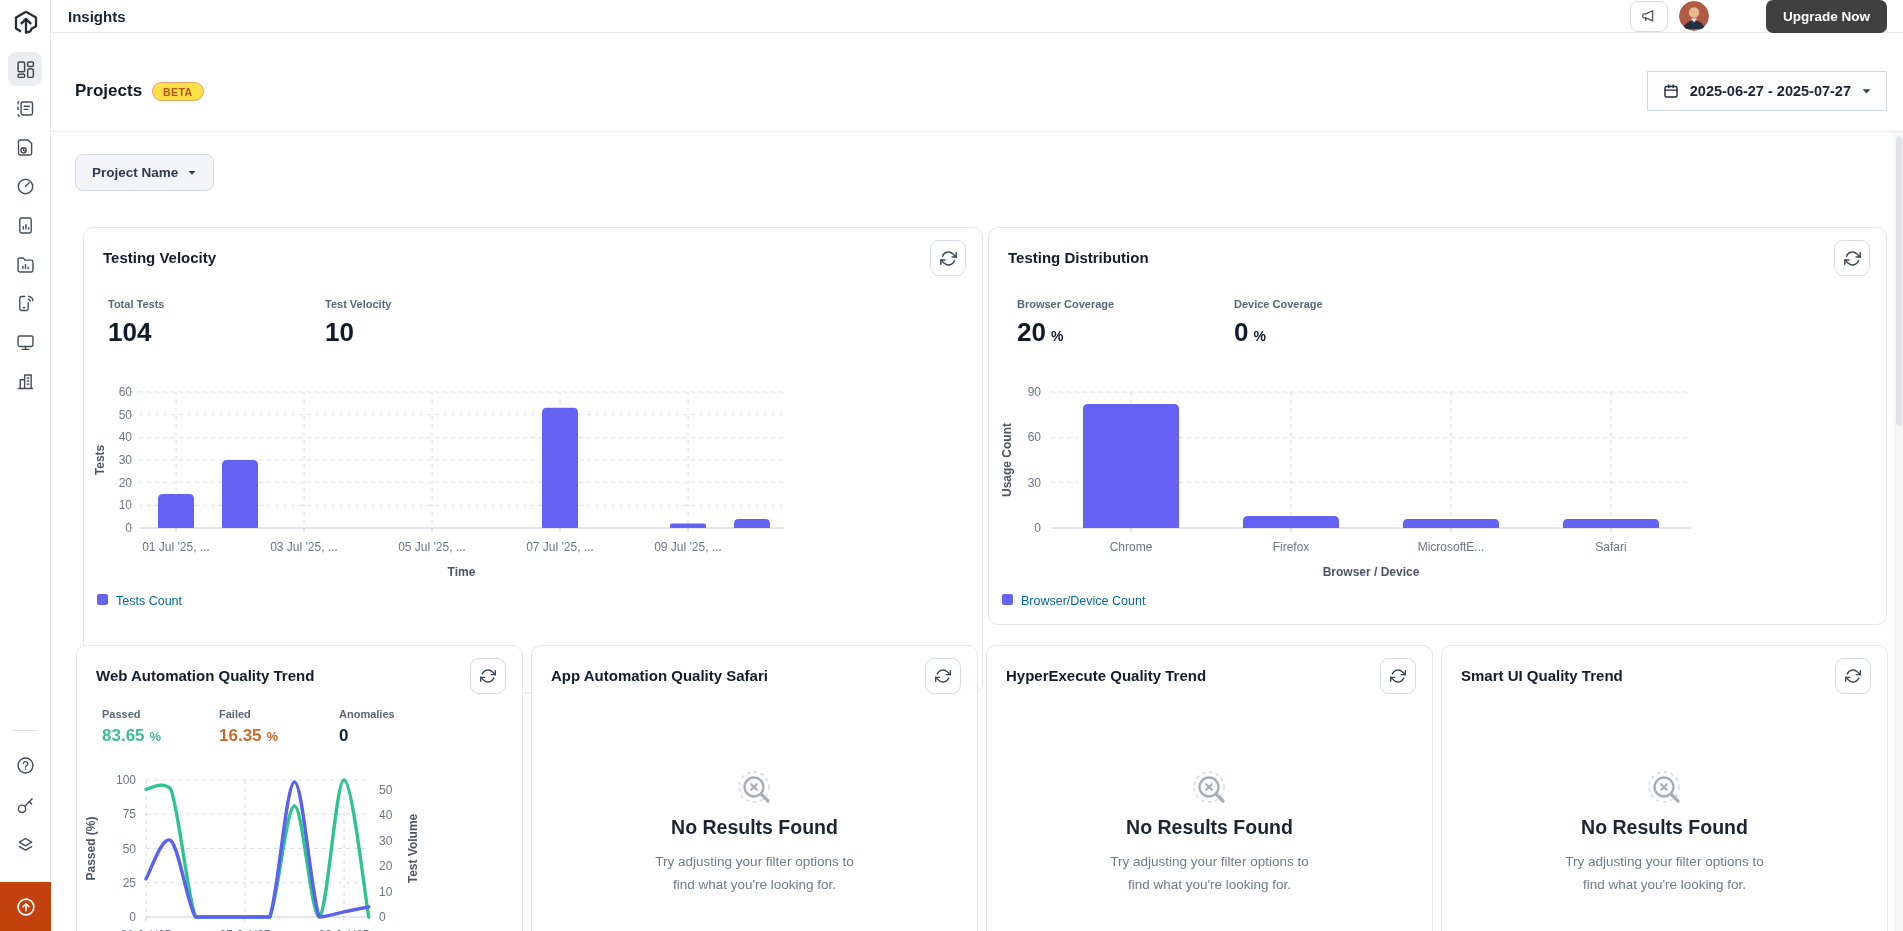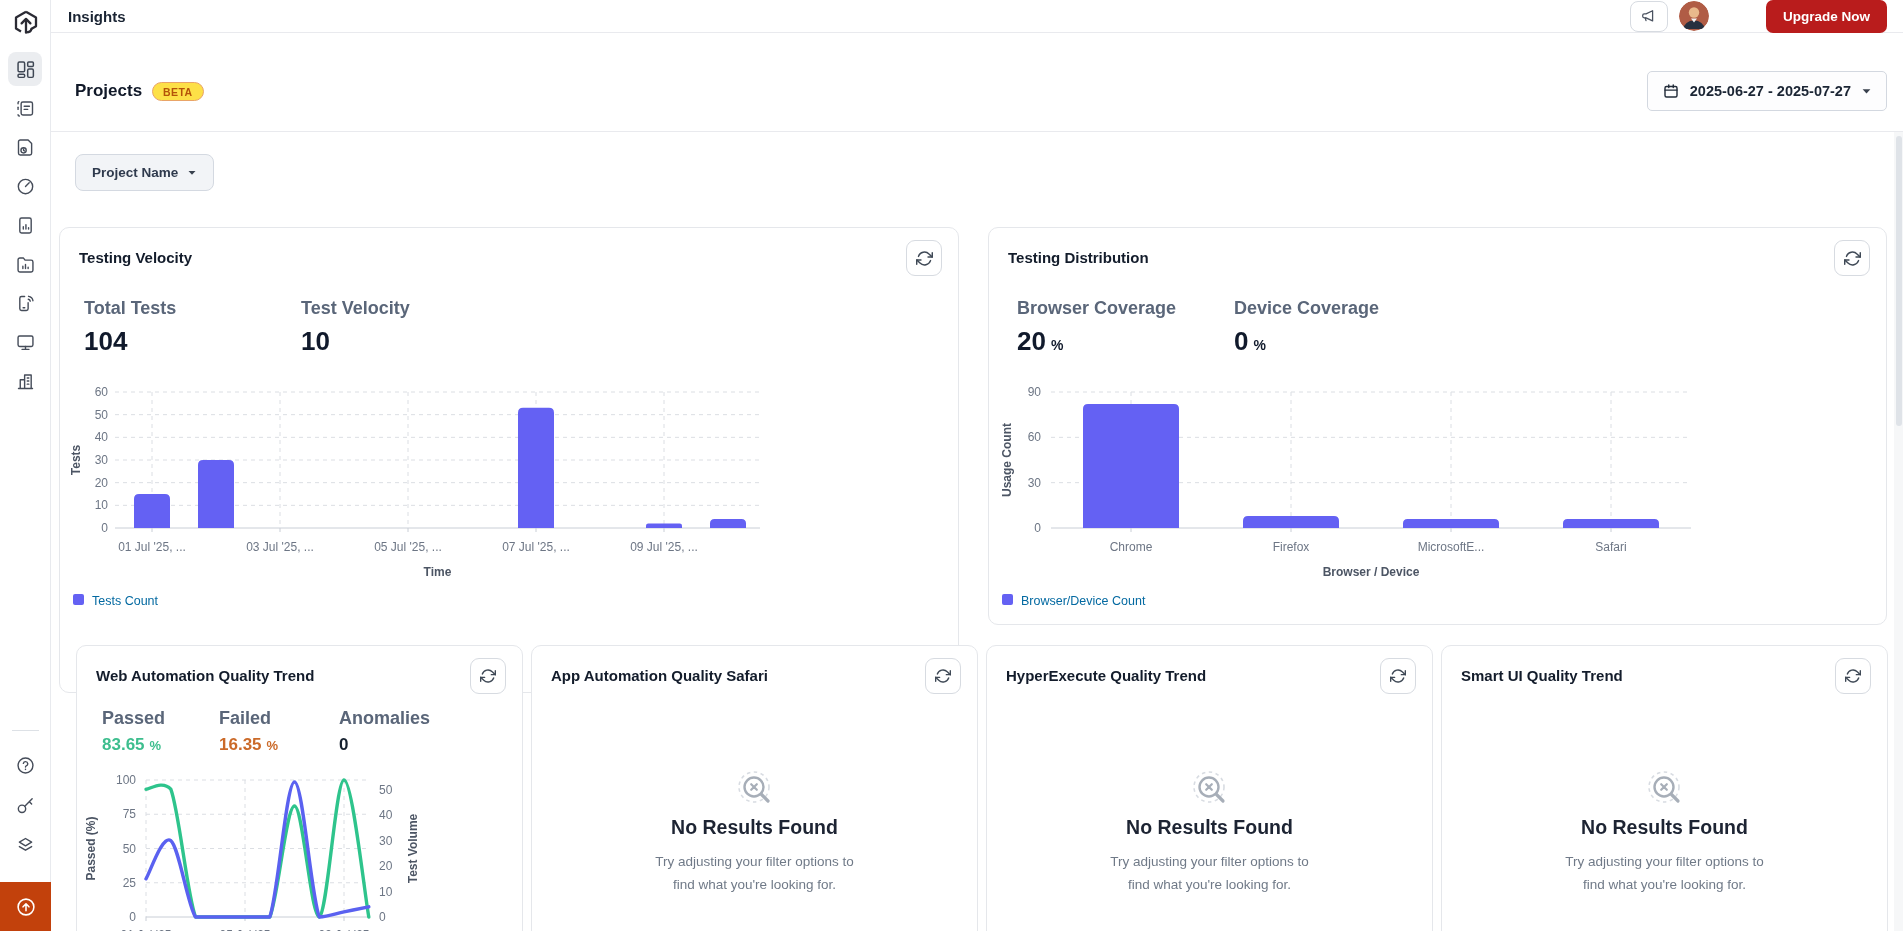--- a/index.html
+++ b/index.html
@@ -34,35 +34,35 @@
   .upgrade-btn { border:none; border-radius:7px; color:#fff; font-weight:700; font-size:13.5px;
     padding:9px 17px; cursor:pointer; font-family:inherit; }
 
   .projects-bar { position:absolute; left:0; top:51px; width:100%; height:81px; border-bottom:1px solid #e9eaee;
     display:flex; align-items:center; justify-content:space-between; padding:0 16px 0 24px; }
   .projects-left { display:flex; align-items:center; gap:10px; }
   .projects-left h1 { font-size:17px; font-weight:700; color:#101828; }
   .beta { font-size:10.5px; font-weight:700; letter-spacing:.4px; padding:3px 10px 2px;
     border:1px solid #e9a468; border-radius:999px; background:#fde047; }
   .date-btn { display:flex; align-items:center; gap:10px; border:1px solid #d3d8e0; background:#fdfdfe;
-    border-radius:5px; padding:10px 14px; cursor:pointer; font-family:inherit; }
+    border-radius:0; padding:10px 14px; cursor:pointer; font-family:inherit; }
   .date-btn .date-text { font-size:14.5px; font-weight:700; color:#1b2534; }
 
   .pill { position:absolute; left:24px; top:154px; display:flex; align-items:center; gap:9px;
     background:#f2f4f7; border:1px solid #d4d9e1; border-radius:8px; padding:10px 16px;
     font-size:13.5px; font-weight:600; color:#2f3a4d; cursor:pointer; font-family:inherit; }
 
   
   .card { position:absolute; background:#fff; border:1px solid #e5e7eb; border-radius:10px; }
   .card-title { position:absolute; left:19px; top:21px; font-size:15px; font-weight:700; color:#131c2b; }
   .refresh-btn { position:absolute; right:16px; top:12px; width:36px; height:36px; background:#fff;
     border:1px solid #d7dbe1; border-radius:9px; display:flex; align-items:center; justify-content:center;
     cursor:pointer; }
   .stat { position:absolute; }
-  .stat-label { font-size:18px; font-weight:600; color:#5a6679; }
+  .stat-label { font-size:11px; font-weight:600; color:#5a6679; }
   .stat-value { margin-top:7px; font-size:26px; font-weight:700; color:#111a2c; }
   .stat-value .stat-unit { font-size:14px; font-weight:700; margin-left:5px; }
   .stat-sm .stat-value { font-size:17px; margin-top:6px; }
   .stat-sm .stat-value .stat-unit { font-size:13px; }
   .legend { position:absolute; left:13px; top:366px; display:flex; gap:8px;
     font-size:12.5px; color:#0369a1; }
   .legend-swatch { width:11px; height:11px; border-radius:2px; display:inline-block; }
   .chart { position:absolute; left:0; }
 
   svg.chart text { font-family:"Liberation Sans","DejaVu Sans",sans-serif; }
@@ -208,21 +208,21 @@
           </svg>
         </button>
         <span class="avatar">
           <svg width="30" height="30" viewBox="0 0 30 30">
             <circle cx="15" cy="15" r="15" fill="#b05c45"></circle>
             <circle cx="15" cy="11.5" r="5.2" fill="#e9b98c"></circle>
             <path d="M4.5 28 a10.5 8.5 0 0 1 21 0 z" fill="#27303f"></path>
             <path d="M12 17.5 h6 l-3 4 z" fill="#f2f2f2"></path>
           </svg>
         </span>
-        <button class="upgrade-btn" style="background: #b91c1c; margin-left: 46px;">Upgrade Now</button>
+        <button class="upgrade-btn" style="background: #404040; margin-left: 46px;">Upgrade Now</button>
       </div>
     </header>
 
     <div class="projects-bar">
       <div class="projects-left">
         <h1>Projects</h1>
         <span class="beta" style="color: rgb(180, 83, 9);">BETA</span>
       </div>
       <button class="date-btn">
         <svg width="18" height="18" viewBox="0 0 24 24" fill="none" stroke="#222c3a" stroke-width="1.9" stroke-linecap="round">
@@ -236,21 +236,21 @@
       </button>
     </div>
 
     <button class="pill">
       <span>Project Name</span>
       <svg width="10" height="10" viewBox="0 0 10 10">
           <path d="M1.5 3 L5 6.8 L8.5 3 Z" fill="#38404d"></path>
         </svg>
     </button>
 
-    <section class="card" style="left:8px;top:227px;width:900px;height:466px;">
+    <section class="card" style="left:32px;top:227px;width:900px;height:466px;">
       <h2 class="card-title">Testing Velocity</h2>
       <button class="refresh-btn">
         <svg width="17" height="17" viewBox="0 0 24 24" fill="none" stroke="#3f4956" stroke-width="2.1" stroke-linecap="round" stroke-linejoin="round">
           <polyline points="23 4 23 10 17 10"></polyline>
             <polyline points="1 20 1 14 7 14"></polyline>
           <path d="M3.51 9a9 9 0 0 1 14.85-3.36L23 10M1 14l4.64 4.36A9 9 0 0 0 20.49 15"></path>
         </svg>
       </button>
       <div class="stat" style="left:24px;top:70px;">
         <div class="stat-label">Total Tests</div>

